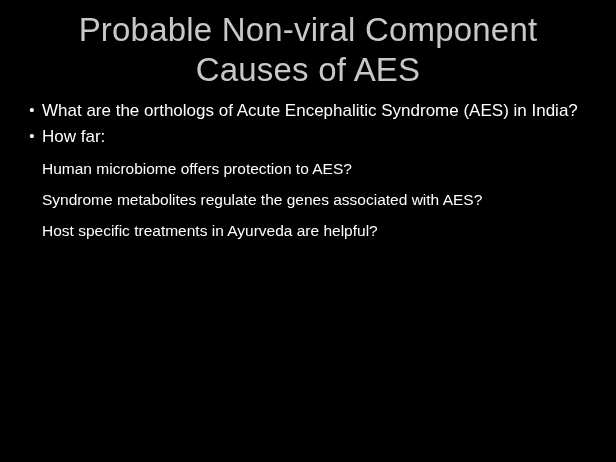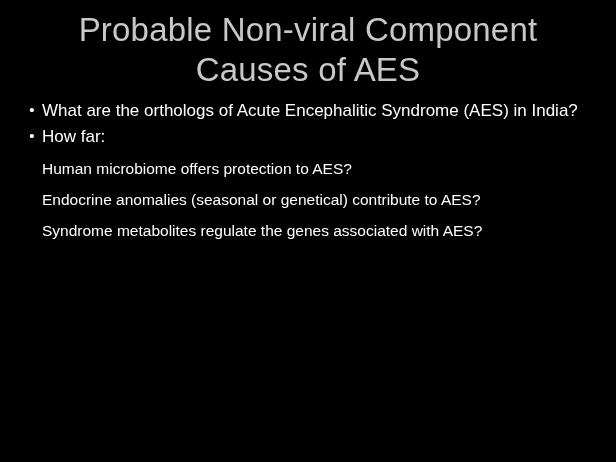--- a/index.html
+++ b/index.html
@@ -89,26 +89,26 @@
     <div class="bullet-row">
       <span class="bullet-mark">•</span>
       <span class="bullet-text">How far:</span>
     </div>
 
     <div class="sub-row">
       <span class="sub-indent"></span>
       <span class="sub-text">Human microbiome offers protection to AES?</span>
     </div>
 
-    <div class="sub-row">
-      <span class="sub-indent"></span>
-      <span class="sub-text justify">Endocrine anomalies (seasonal or genetical) contribute to AES?</span>
-    </div>
 
     <div class="sub-row">
       <span class="sub-indent"></span>
       <span class="sub-text">Syndrome metabolites regulate the genes associated with AES?</span>
     </div>
 
 
+    <div class="sub-row">
+      <span class="sub-indent"></span>
+      <span class="sub-text">Host specific treatments in Ayurveda are helpful?</span>
+    </div>
 
   </div>
 </div>
 
 </body></html>

